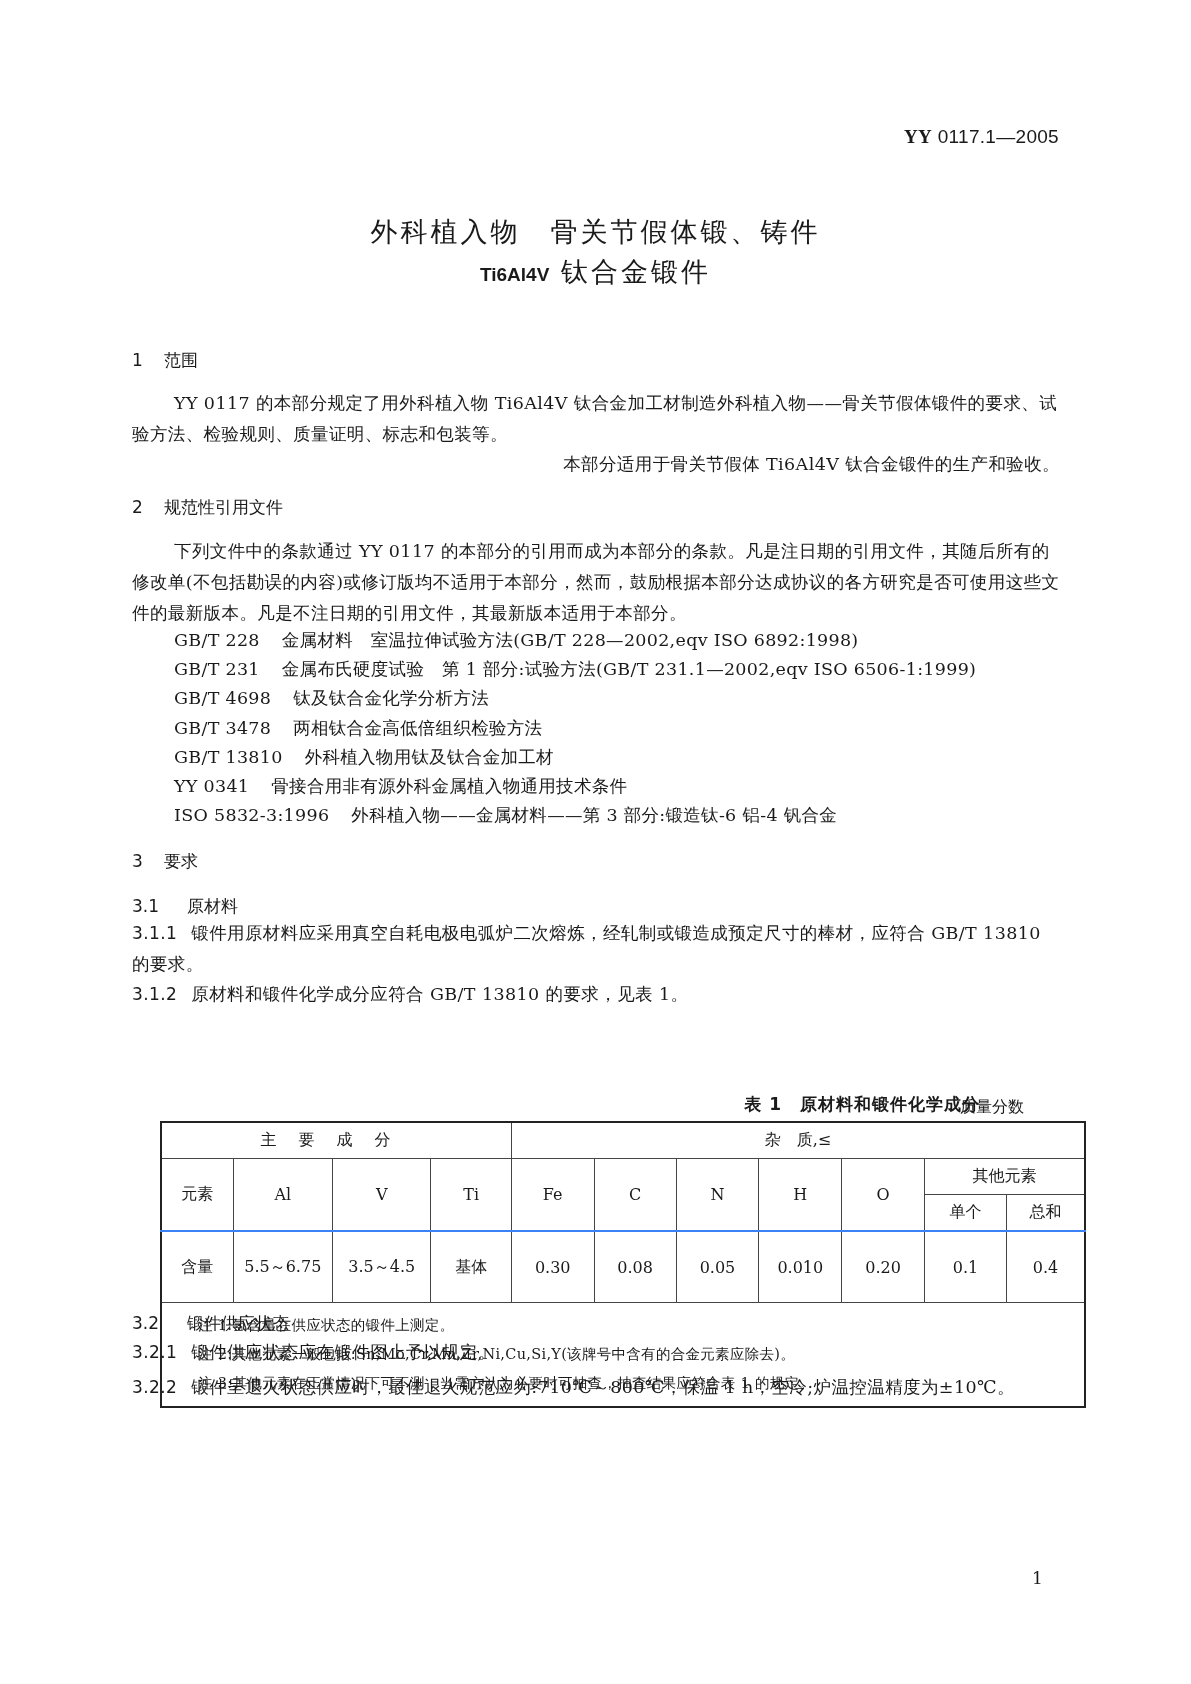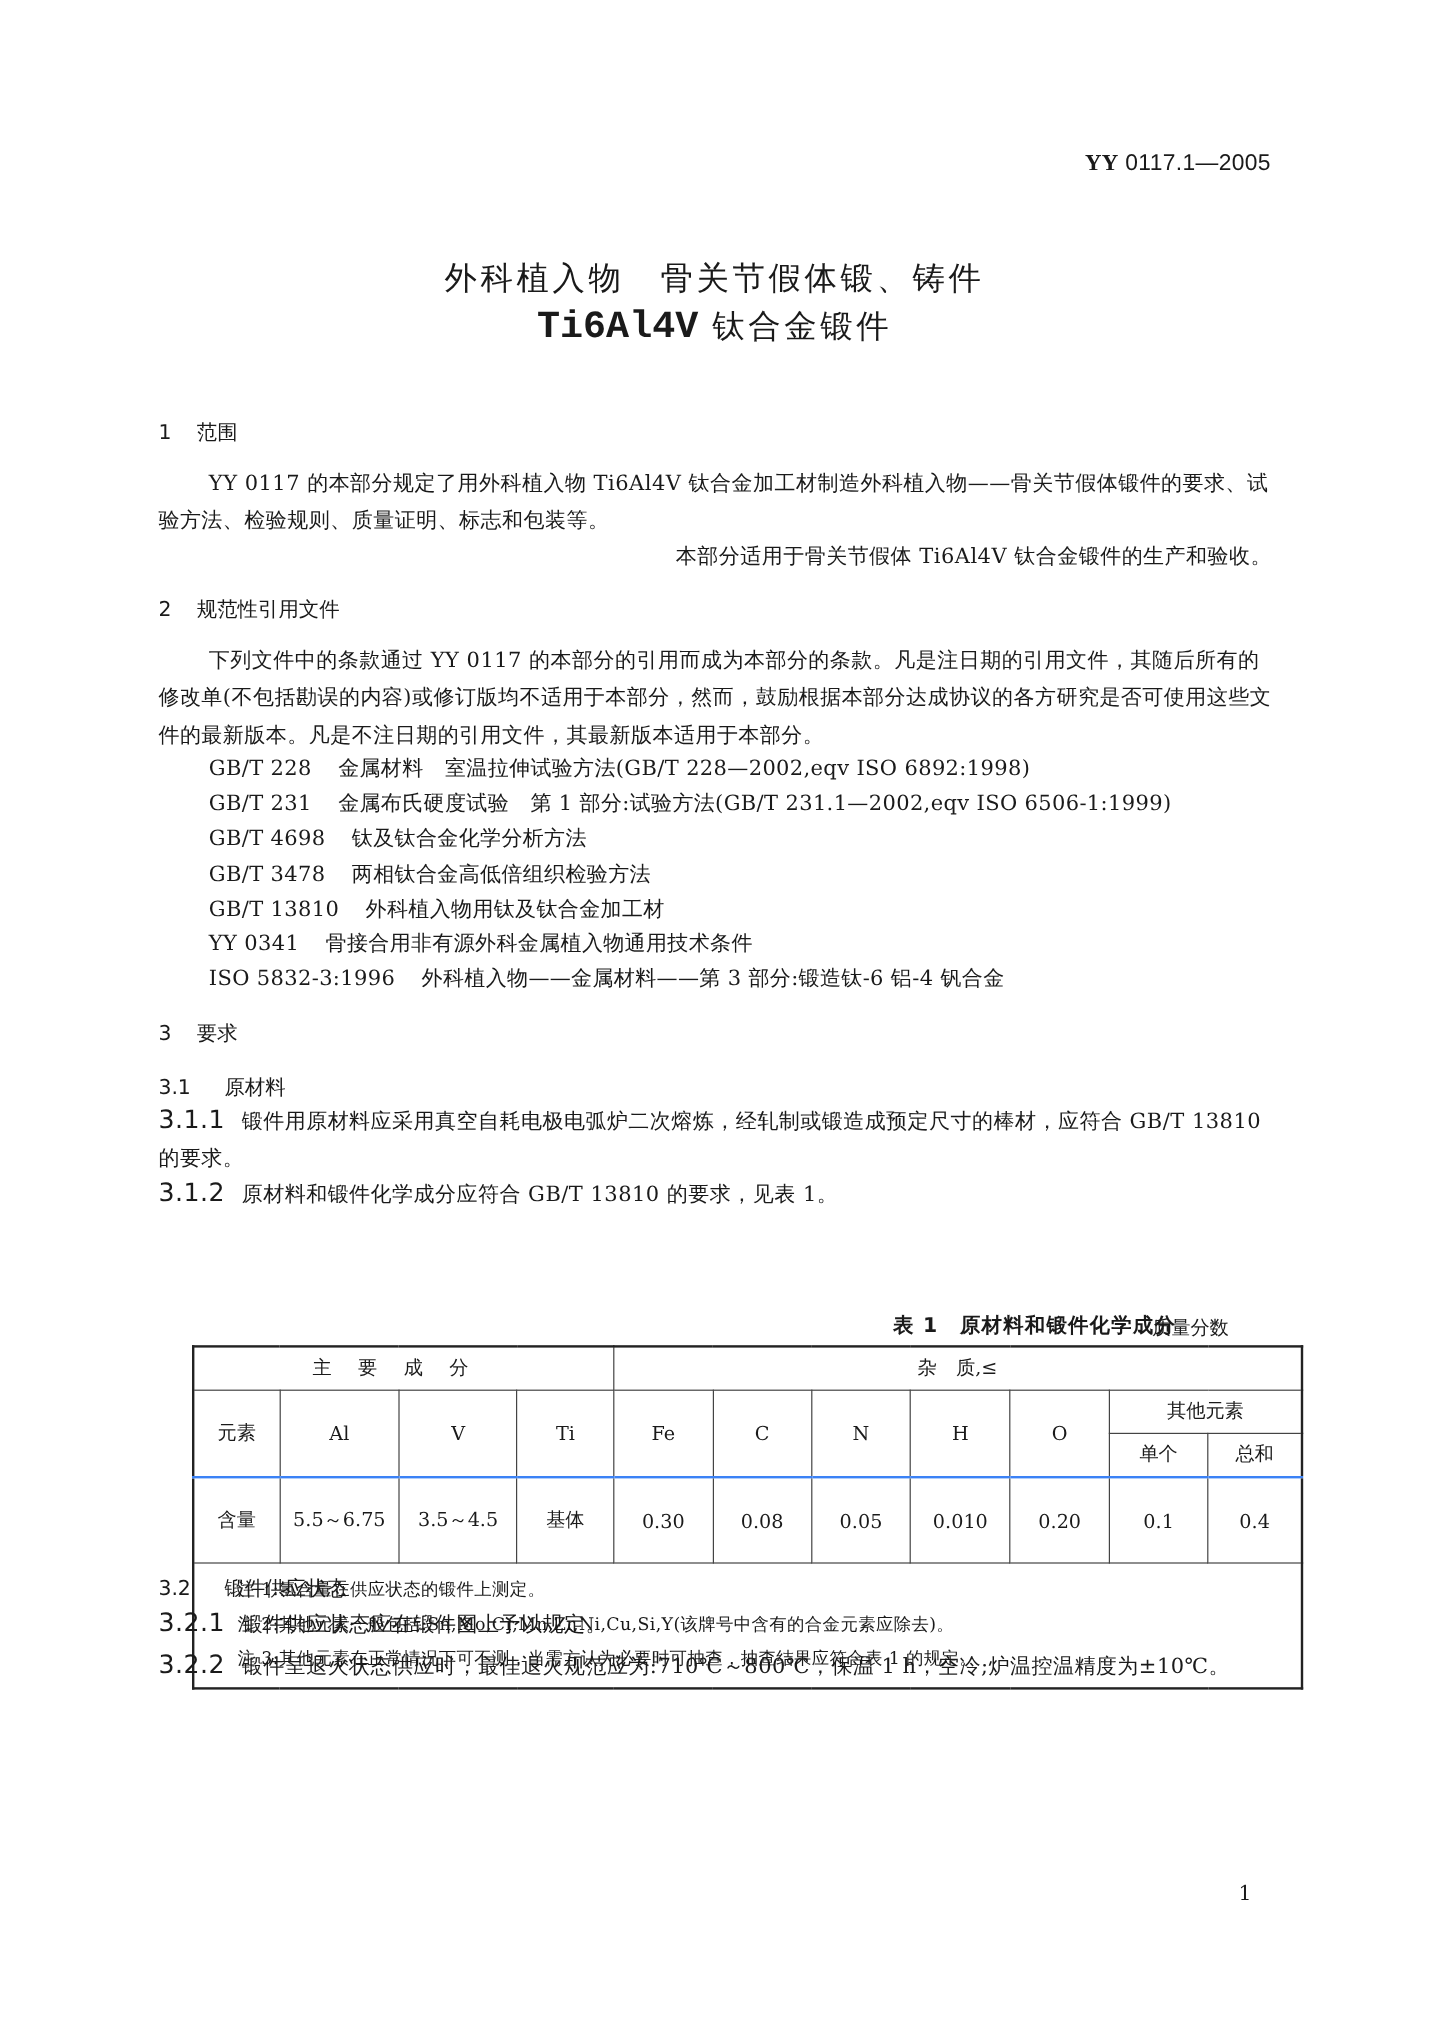--- a/index.html
+++ b/index.html
@@ -12,29 +12,29 @@
   .doc-code {
     left: 0; width: 1059px; top: 126px; text-align: right;
     font-family: "Liberation Sans", "DejaVu Sans", sans-serif;
     font-size: 19px; letter-spacing: 0.3px;
   }
   .doc-code b { font-family: "Liberation Serif", serif; font-weight: bold; }
   .title {
     left: 0; width: 1191px; text-align: center;
     font-family: "DejaVu Sans", sans-serif; font-size: 27px; letter-spacing: 3px;
   }
-  .title .latin { font-family: Liberation Mono, monospace; font-weight: bold; letter-spacing: 0; font-size: 32px; }
+  .title .latin { font-family: Liberation Sans, sans-serif; font-weight: bold; letter-spacing: 0; font-size: 19px; }
   .h1 { left: 132px; font-family: "DejaVu Sans", sans-serif; font-size: 17px; }
   .h1 .num { display: inline-block; width: 32px; }
   .p { left: 132px; width: 928px; font-size: 17.5px; line-height: 31px; letter-spacing: 0.4px; }
   .indent { text-indent: 42px; }
   .ref { left: 174px; font-size: 17.5px; white-space: nowrap; letter-spacing: 0.3px; }
   .ref .code { margin-right: 22px; }
   .clause { left: 132px; width: 928px; font-size: 17.5px; line-height: 31px; letter-spacing: 0.4px; }
-  .clause .num { font-family: "DejaVu Sans", sans-serif; font-size: 21px; margin-right: 14px; }
+  .clause .num { font-family: "DejaVu Sans", sans-serif; font-size: 17px; margin-right: 14px; }
   .h2 { left: 132px; font-family: "DejaVu Sans", sans-serif; font-size: 17px; }
   .h2 .num { display: inline-block; width: 55px; }
   .table-caption { left: 0; width: 980px; text-align: right; top: 1093px; font-family: "DejaVu Sans", sans-serif; font-size: 17px; font-weight: bold; letter-spacing: 1px; }
   .table-unit { left: 960px; top: 1097px; font-size: 16px; }
   table.chem {
     position: absolute; left: 133px; top: 1121px; width: 926px;
     border-collapse: collapse; border: 2px solid #222;
     font-size: 16px; text-align: center; margin-left: 27px;
   }
   table.chem td { border: 1px solid #444; padding: 0; }

